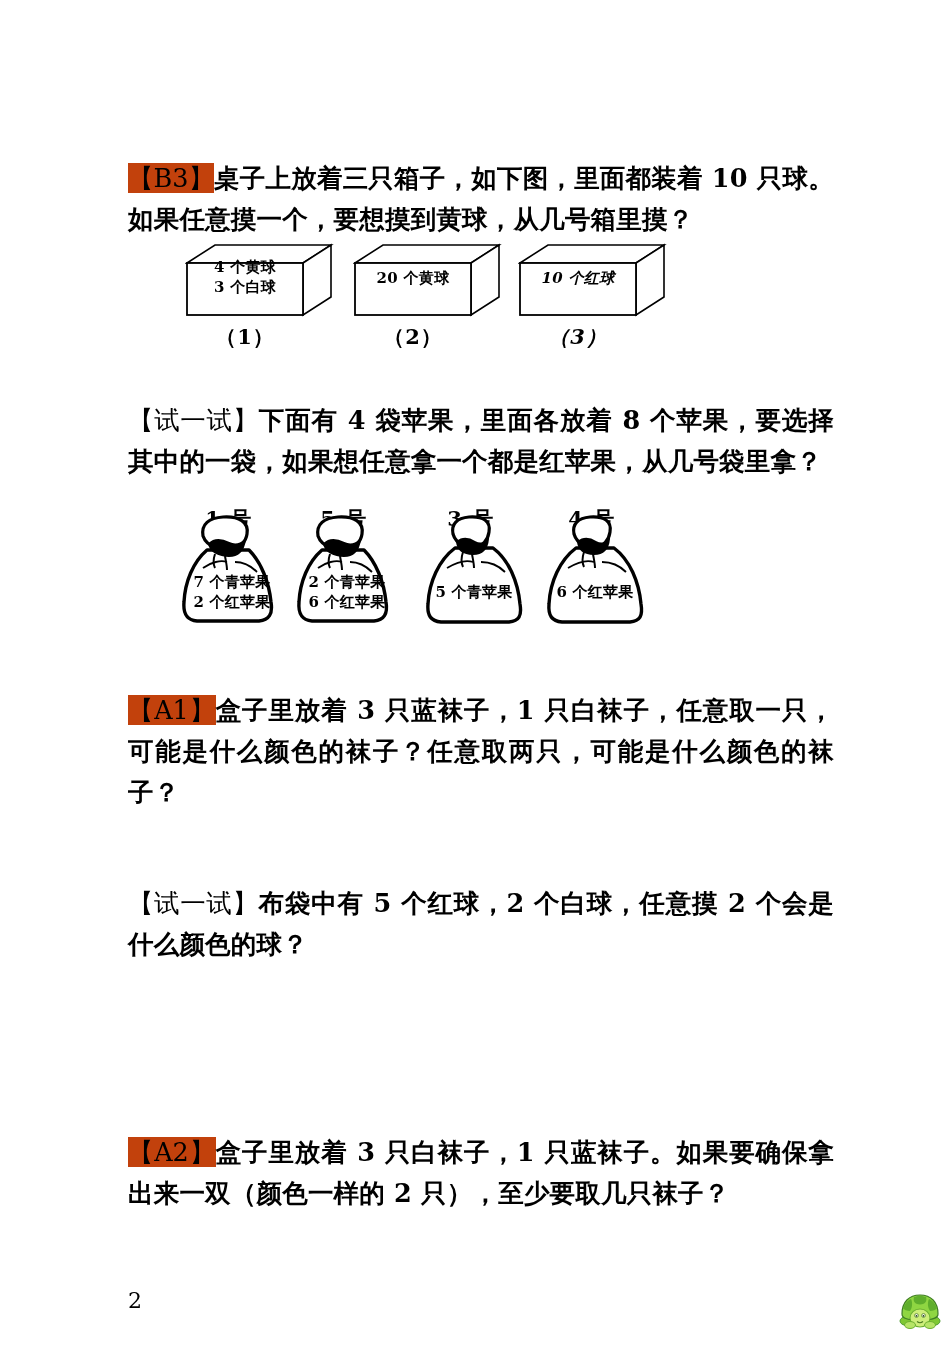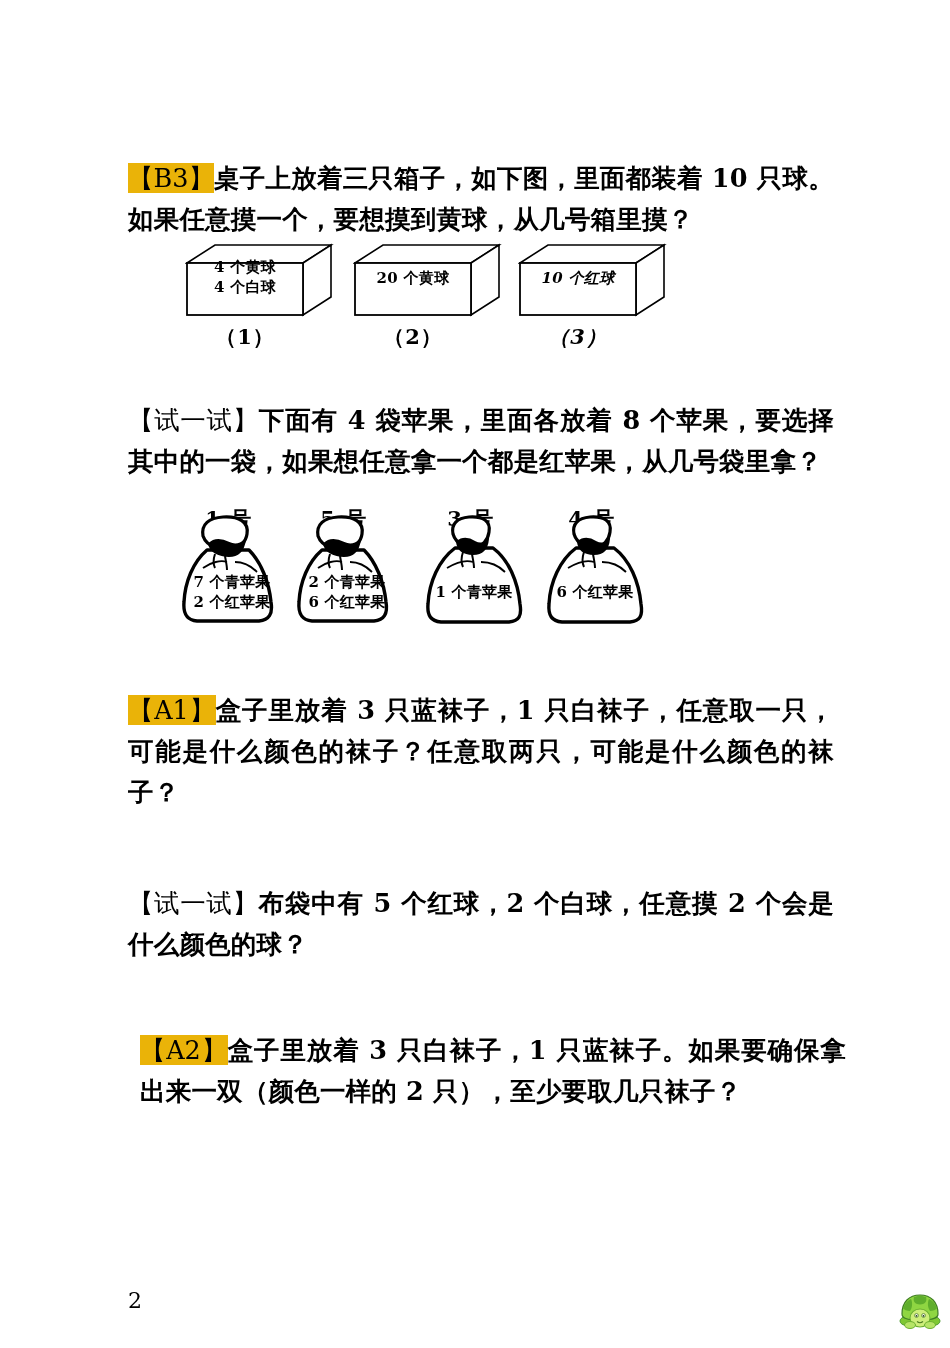--- a/index.html
+++ b/index.html
@@ -33,28 +33,28 @@
     text-justify: inter-character;
     letter-spacing: 0.2px;
   }
   .qblock .body { display: inline; font-weight: bold; }
 
   .tag {
     font-family: "DejaVu Serif", "Liberation Serif", serif;
     white-space: nowrap;
     letter-spacing: 0;
   }
-  .tag.hl { background: #eab308; }
+  .tag.hl { background: #c2410c; }
 
   
   #q-b3      { top: 158px; }
   #q-try1    { top: 400px; }
   #q-a1      { top: 690px; }
   #q-try2    { top: 868px; margin-top: 15px; }
-  #q-a2      { top: 1030px; margin-left: 12px; }
+  #q-a2      { top: 1132px; }
 
   
   .boxes {
     position: absolute;
     top: 243px;
     left: 128px;
     width: 706px;
     height: 110px;
   }
   .boxfig {
@@ -181,21 +181,21 @@
     <div class="boxfig b1">
       <div class="box3d">
         <svg width="150" height="78" viewBox="0 0 150 78">
           <polygon points="2,20 30,2 146,2 118,20" fill="#ffffff" stroke="#000" stroke-width="1.6"></polygon>
           <polygon points="118,20 146,2 146,54 118,72" fill="#ffffff" stroke="#000" stroke-width="1.6"></polygon>
           <rect x="2" y="20" width="116" height="52" fill="#ffffff" stroke="#000" stroke-width="1.8"></rect>
         </svg>
       </div>
       <div class="box-lines">
         <div>4 个黄球</div>
-        <div>4 个白球</div>
+        <div>3 个白球</div>
       </div>
       <div class="box-caption">（1）</div>
     </div>
 
     <div class="boxfig b2">
       <div class="box3d">
         <svg width="150" height="78" viewBox="0 0 150 78">
           <polygon points="2,20 30,2 146,2 118,20" fill="#ffffff" stroke="#000" stroke-width="1.6"></polygon>
           <polygon points="118,20 146,2 146,54 118,72" fill="#ffffff" stroke="#000" stroke-width="1.6"></polygon>
           <rect x="2" y="20" width="116" height="52" fill="#ffffff" stroke="#000" stroke-width="1.8"></rect>
@@ -274,21 +274,21 @@
           <path d="M38,24 C36,14 42,8 54,7 C68,6 76,11 74,22 C73,30 67,36 61,38 C53,40 41,34 38,24 Z" fill="#fff" stroke="#000" stroke-width="3.2" stroke-linejoin="round"></path>
           <path d="M40,38 C24,50 14,72 13,94 C12,106 16,111 26,112 L94,112 C104,111 107,106 105,94 C103,72 94,50 78,38 Z" fill="#fff" stroke="#000" stroke-width="3.4" stroke-linejoin="round"></path>
           <path d="M42,32 C48,27 55,29 60,32 C65,35 70,33 73,29 C72,40 66,44 58,44 C49,44 43,40 42,32 Z" fill="#000" stroke="#000" stroke-width="2"></path>
           <path d="M48,42 C46,48 46,53 48,57" fill="none" stroke="#000" stroke-width="2"></path>
           <path d="M57,44 C58,50 59,54 59,58" fill="none" stroke="#000" stroke-width="2"></path>
           <path d="M32,58 C42,52 52,50 58,52" fill="none" stroke="#000" stroke-width="1.8"></path>
           <path d="M66,52 C76,52 84,56 90,62" fill="none" stroke="#000" stroke-width="1.8"></path>
         </svg>
       </div>
       <div class="bag-text one-line">
-        <div>1 个青苹果</div>
+        <div>5 个青苹果</div>
       </div>
     </div>
 
     <div class="bagfig g4">
       <div class="bag-label">4 号</div>
       <div class="bagimg">
         <svg width="120" height="120" viewBox="0 0 120 120">
           <path d="M38,24 C36,14 42,8 54,7 C68,6 76,11 74,22 C73,30 67,36 61,38 C53,40 41,34 38,24 Z" fill="#fff" stroke="#000" stroke-width="3.2" stroke-linejoin="round"></path>
           <path d="M40,38 C24,50 14,72 13,94 C12,106 16,111 26,112 L94,112 C104,111 107,106 105,94 C103,72 94,50 78,38 Z" fill="#fff" stroke="#000" stroke-width="3.4" stroke-linejoin="round"></path>
           <path d="M42,32 C48,27 55,29 60,32 C65,35 70,33 73,29 C72,40 66,44 58,44 C49,44 43,40 42,32 Z" fill="#000" stroke="#000" stroke-width="2"></path>

